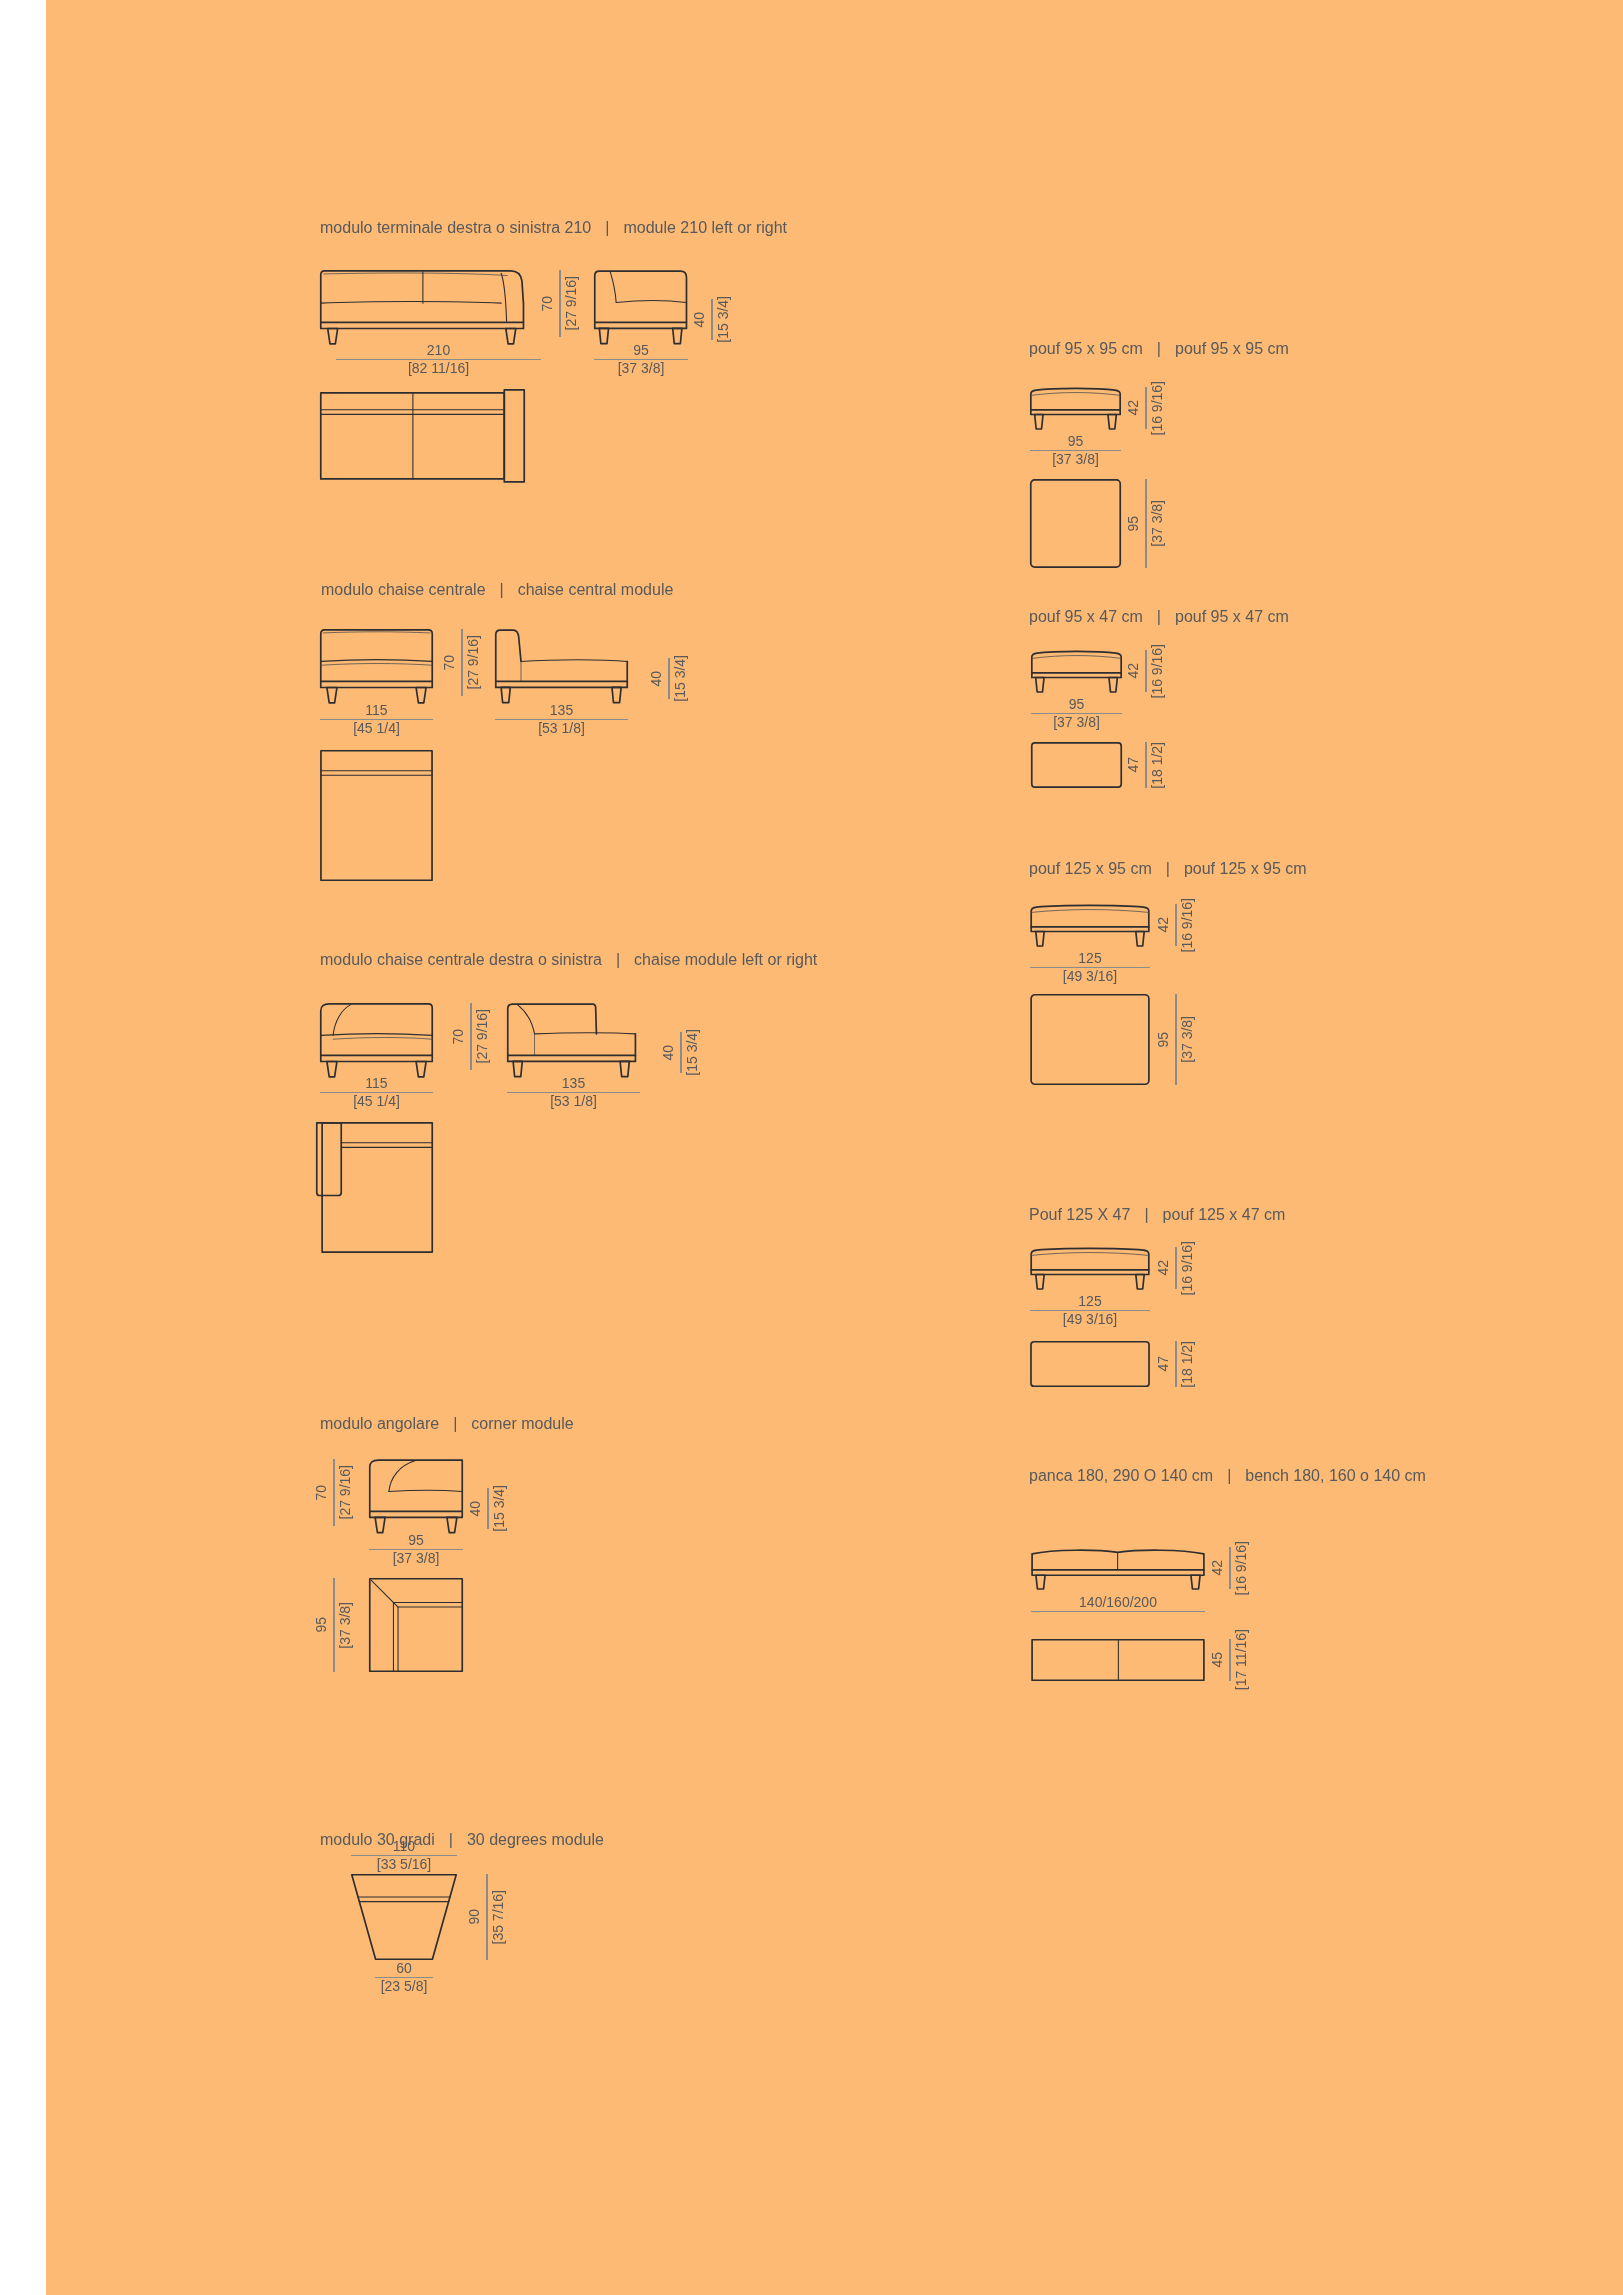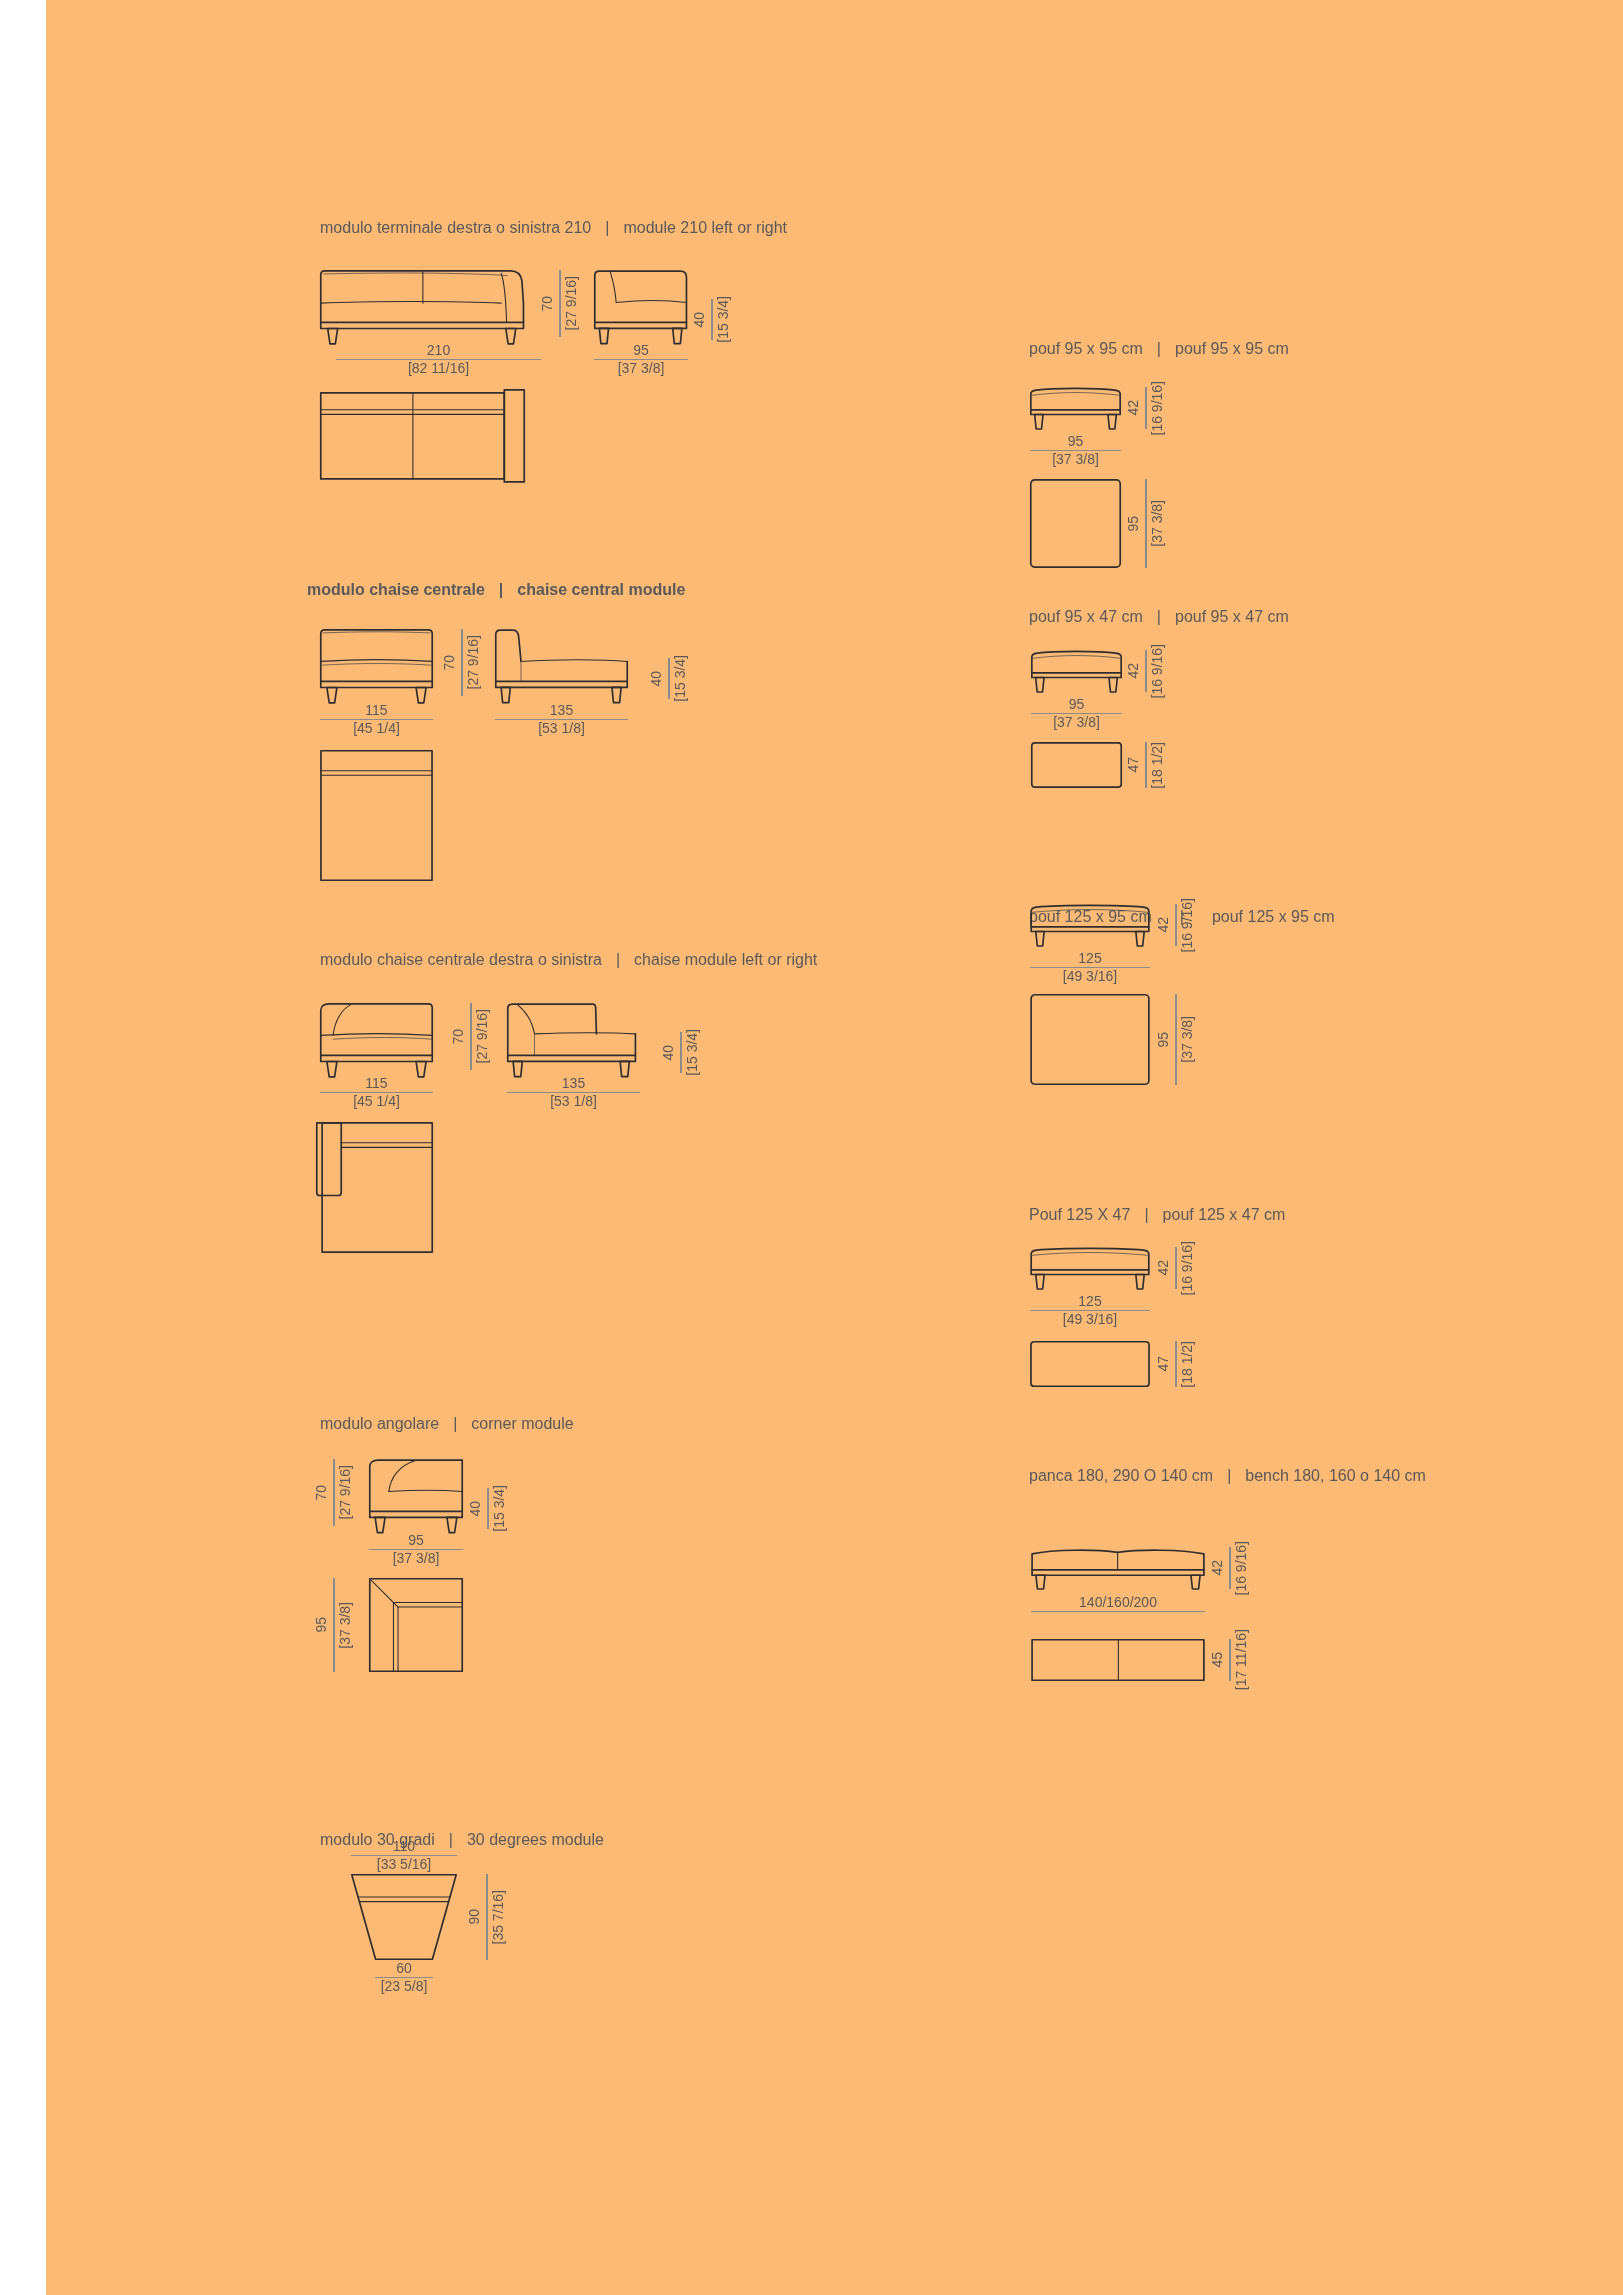--- a/index.html
+++ b/index.html
@@ -79,21 +79,21 @@
         <path class="s2" d="M1,5 H240 V117 H1 Z"></path>
         <path class="s2" d="M240,1 H266 V121 H240 Z"></path>
         <path class="s1" d="M1,27 H240"></path>
         <path class="s1" d="M1,33 H240"></path>
         <path class="s1" d="M121,5 V117"></path>
       </svg>
     </div>
   </div>
 
   <div class="sec">
-    <div class="title" style="left:261px;top:581px;font-weight:bold;">
+    <div class="title" style="left:275px;top:581px;">
       <span>modulo chaise centrale</span>
       <span>|</span>
       <span>chaise central module</span>
     </div>
     <div class="drawing" style="left:274px;top:629px;">
       <svg width="113" height="74" viewBox="0 0 147 96">
         <path class="s2" d="M1,68 V6 Q1,1 6,1 H141 Q146,1 146,6 V68"></path>
         <path class="s0" d="M4,5 C50,3 100,3 143,5"></path>
         <path class="s1" d="M1,42 C50,39 100,39 146,42"></path>
         <path class="s0" d="M1,47 C50,44 100,44 146,47"></path>
@@ -347,21 +347,21 @@
       </svg>
     </div>
     <div class="vdim" style="left:1080px;top:742px;height:46px;">
       <span class="vtext">47</span>
       <div class="vline"></div>
       <span class="vtext">[18 1/2]</span>
     </div>
   </div>
 
   <div class="sec">
-    <div class="title" style="left:983px;top:908px;gap:28px;">
+    <div class="title" style="left:983px;top:860px;">
       <span>pouf 125 x 95 cm</span>
       <span>|</span>
       <span>pouf 125 x 95 cm</span>
     </div>
     <div class="drawing" style="left:984px;top:904px;">
       <svg width="120" height="42" viewBox="0 0 156 55">
         <path class="s2" d="M1,30 V9 Q1,5 8,4 C40,1 116,1 148,4 Q155,5 155,9 V30"></path>
         <path class="s0" d="M1,11 C52,6 104,6 155,11"></path>
         <path class="s2" d="M1,30 H155 V36 H1 Z"></path>
         <path class="s2" d="M7,36 L18,36 L16,55 L9,55 Z"></path>

